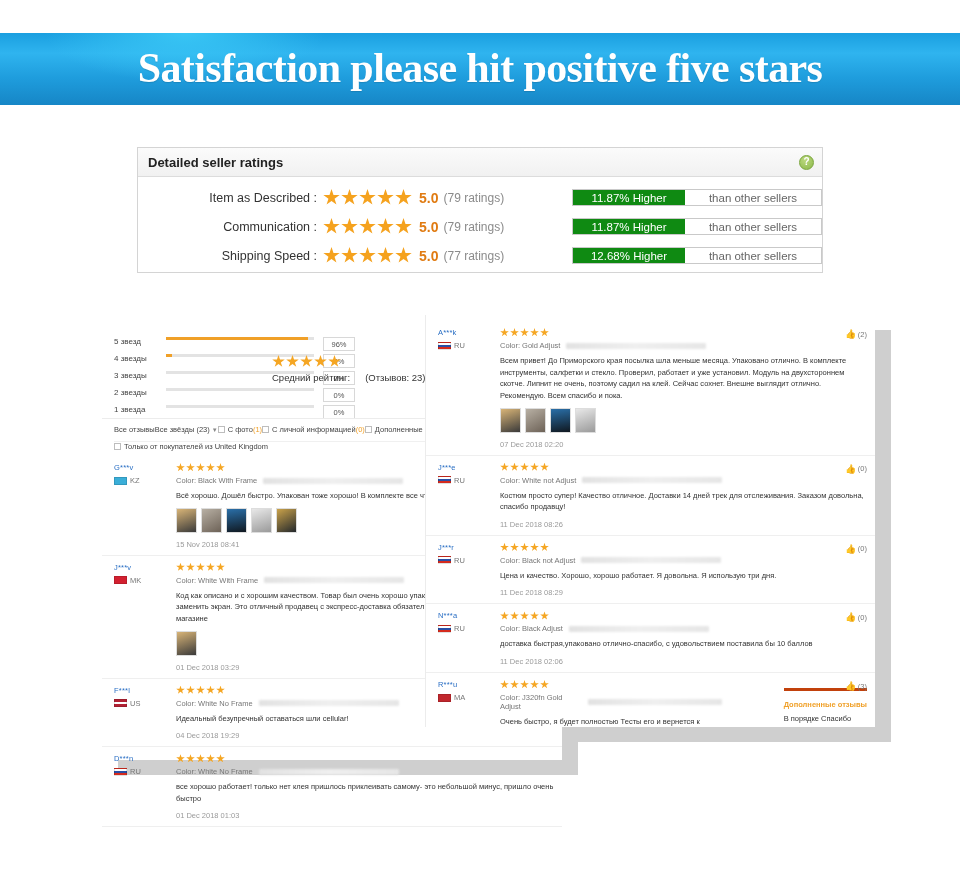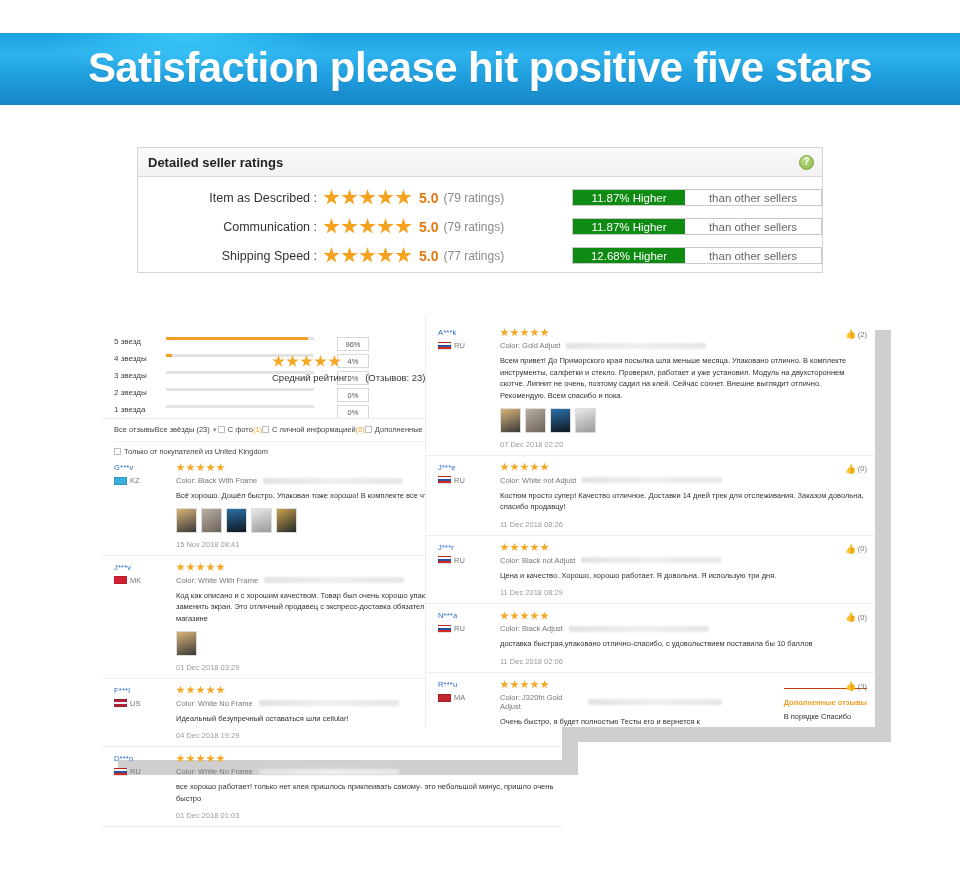--- a/index.html
+++ b/index.html
@@ -20,21 +20,21 @@
       radial-gradient(ellipse 200px 70px at 185px 0px, #39c6f5 0%, rgba(57,198,245,0) 70%),
       linear-gradient(180deg, #1a9fe0 0%, #2fb4ef 28%, #1f9ddd 62%, #1686c6 100%);
     overflow: hidden;
   }
   .banner-title {
     position: absolute; left: 0; top: 50%; transform: translateY(-52%);
     width: 960px; text-align: center;
     color: #ffffff;
     font-size: 42px; font-weight: bold;
     letter-spacing: -0.6px;
-    font-family: Liberation Sans, sans-serif;
+    font-family: Liberation Serif, serif;
     text-shadow: 0 1px 1px rgba(0,0,0,.12);
     white-space: nowrap;
   }
 
   
   .dsr-panel {
     position: absolute; left: 137px; top: 147px;
     width: 686px; height: 126px;
     border: 1px solid #d4d4d4;
     background: #ffffff;
@@ -120,21 +120,21 @@
 
   
   .hist { padding: 22px 0 0 12px; }
   .hist-row { display: flex; align-items: flex-start; height: 15px; margin-bottom: 2px; }
   .hist-label { width: 52px; font-size: 8px; color: #444; text-align: left; }
   .hist-track {
     width: 148px; height: 3px; background: #e3e3e3; position: relative;
   }
   .hist-fill { position: absolute; left: 0; top: 0; height: 3px; background: #f0a028; }
   .hist-pct {
-    margin-left: 23px; width: 32px; height: 14px;
+    margin-left: 9px; width: 32px; height: 14px;
     border: 1px solid #d8d8d8; background: #fff;
     font-size: 7.5px; color: #555;
     display: flex; align-items: center; justify-content: center;
   }
 
   .avg-block { position: absolute; left: 272px; top: 355px; }
   .avg-stars { display: flex; gap: 1px; margin-bottom: 4px; }
   .avg-star {
     width: 13px; height: 13px; background: #f5a623;
     clip-path: polygon(50% 0%, 61.8% 35%, 98% 35%, 68% 57%, 79% 91%, 50% 70%, 21% 91%, 32% 57%, 2% 35%, 38.2% 35%);
@@ -147,21 +147,21 @@
   }
 
   
   .filters {
     position: absolute; left: 102px; top: 418px; width: 460px;
     border-top: 1px solid #ececec;
     padding: 6px 0 0 12px;
   }
   .filter-row { display: flex; align-items: center; font-size: 7.5px; color: #444; gap: 0; }
   .filter-row.second {
-    margin-top: 7px; padding-top: 5px; border-top: 1px solid #f0f0f0;
+    margin-top: 7px; border-top: 1px solid #f0f0f0;
     justify-content: space-between; padding-right: 8px;
   }
   .chk {
     width: 7px; height: 7px; border: 1px solid #bdbdbd; background: #fff;
     display: inline-block; margin-right: 3px; vertical-align: -1px;
   }
   .chk.checked { background: #fff; position: relative; }
   .chk.checked::after {
     content: "\2713"; position: absolute; left: 0px; top: -3px;
     font-size: 7px; color: #2a7fd4;
@@ -220,21 +220,21 @@
     display: flex; align-items: center; gap: 2px;
   }
   .thumbup {
     display: inline-block; width: 10px; height: 10px;
     color: #555; font-size: 9px; line-height: 10px;
   }
   .rv-extra-title { font-size: 7.5px; color: #f0a028; font-weight: bold; margin-top: 2px; }
   .rv-extra-text { font-size: 7.5px; color: #333; margin-top: 5px; }
   .rv-extra {
     margin-left: 62px; margin-top: 8px; padding-top: 7px;
-    border-top: 1px solid #c2410c;
+    border-top: 3px solid #c2410c;
   }
 </style>
 </head>
 <body>
 
 <div class="banner">
   <div class="banner-title">Satisfaction please hit positive five stars</div>
 </div>
 
 <div class="dsr-panel">

